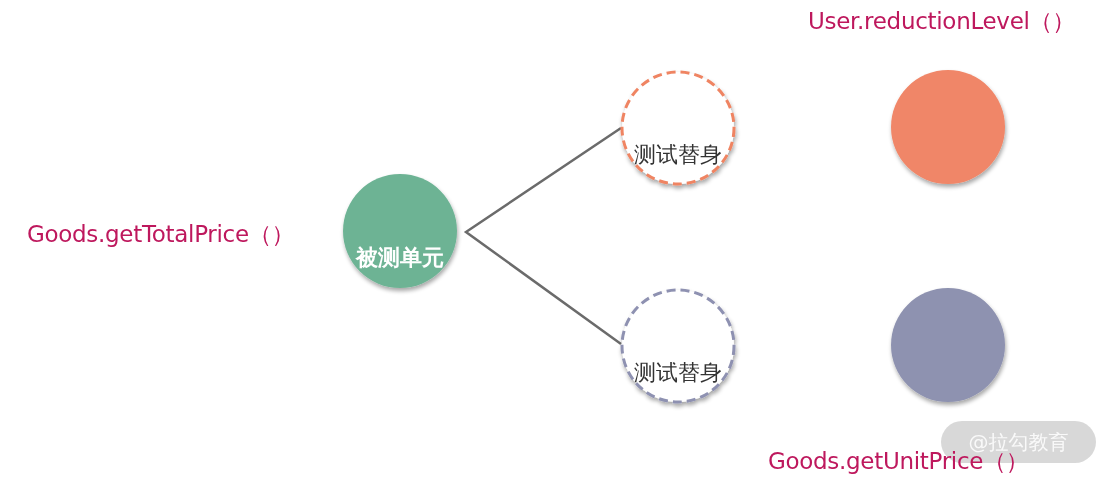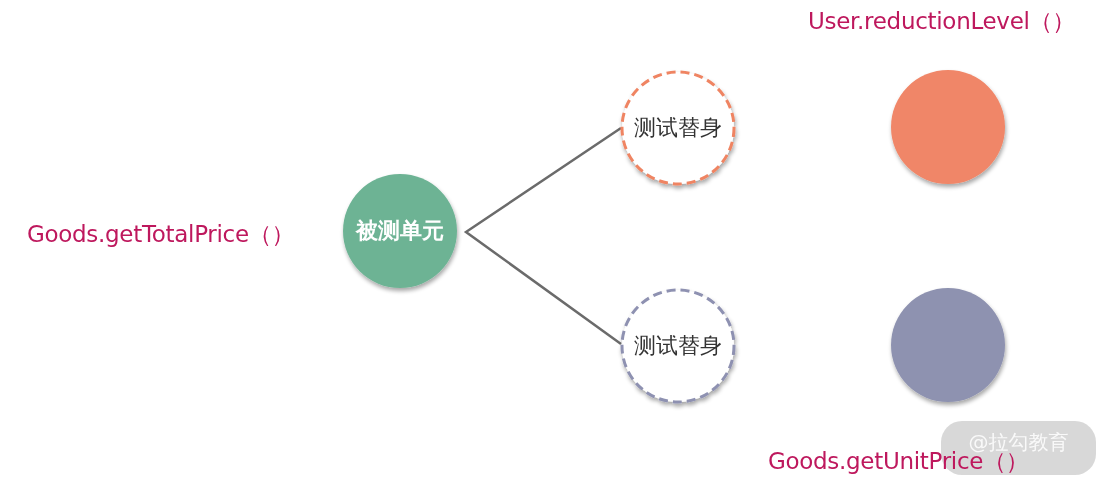--- a/index.html
+++ b/index.html
@@ -2,22 +2,22 @@
 <html><head>
   <meta charset="utf-8">
   <style>
     html, body { margin: 0; padding: 0; background: #ffffff; }
     body { width: 1111px; height: 479px; position: relative; overflow: hidden;
            font-family: "DejaVu Sans", "Liberation Sans", sans-serif; }
     svg.diagram { position: absolute; left: 0; top: 0; }
     .label { position: absolute; color: #be185d; font-size: 23px; white-space: nowrap;
              font-family: "DejaVu Sans", sans-serif; letter-spacing: -0.3px; }
     .node-text { position: absolute; white-space: nowrap; text-align: center;
-                 font-family: "DejaVu Sans", sans-serif; }
-    .watermark { position: absolute; left: 941px; top: 421px; width: 155px; height: 54px;
+                 font-family: "DejaVu Sans", sans-serif; margin-top: 27px; }
+    .watermark { position: absolute; left: 941px; top: 421px; width: 155px; height: 42px;
                  border-radius: 21px; background: rgba(200,200,200,0.7); color: rgba(255,255,255,0.85);
                  font-size: 20px; line-height: 42px; text-align: center; font-family: "DejaVu Sans", sans-serif; }
   </style>
 </head>
 <body>
 
 <svg class="diagram" width="1111" height="479" viewBox="0 0 1111 479">
   <defs>
     <filter id="shadow" x="-30%" y="-30%" width="160%" height="160%">
       <feGaussianBlur in="SourceAlpha" stdDeviation="2"></feGaussianBlur>

